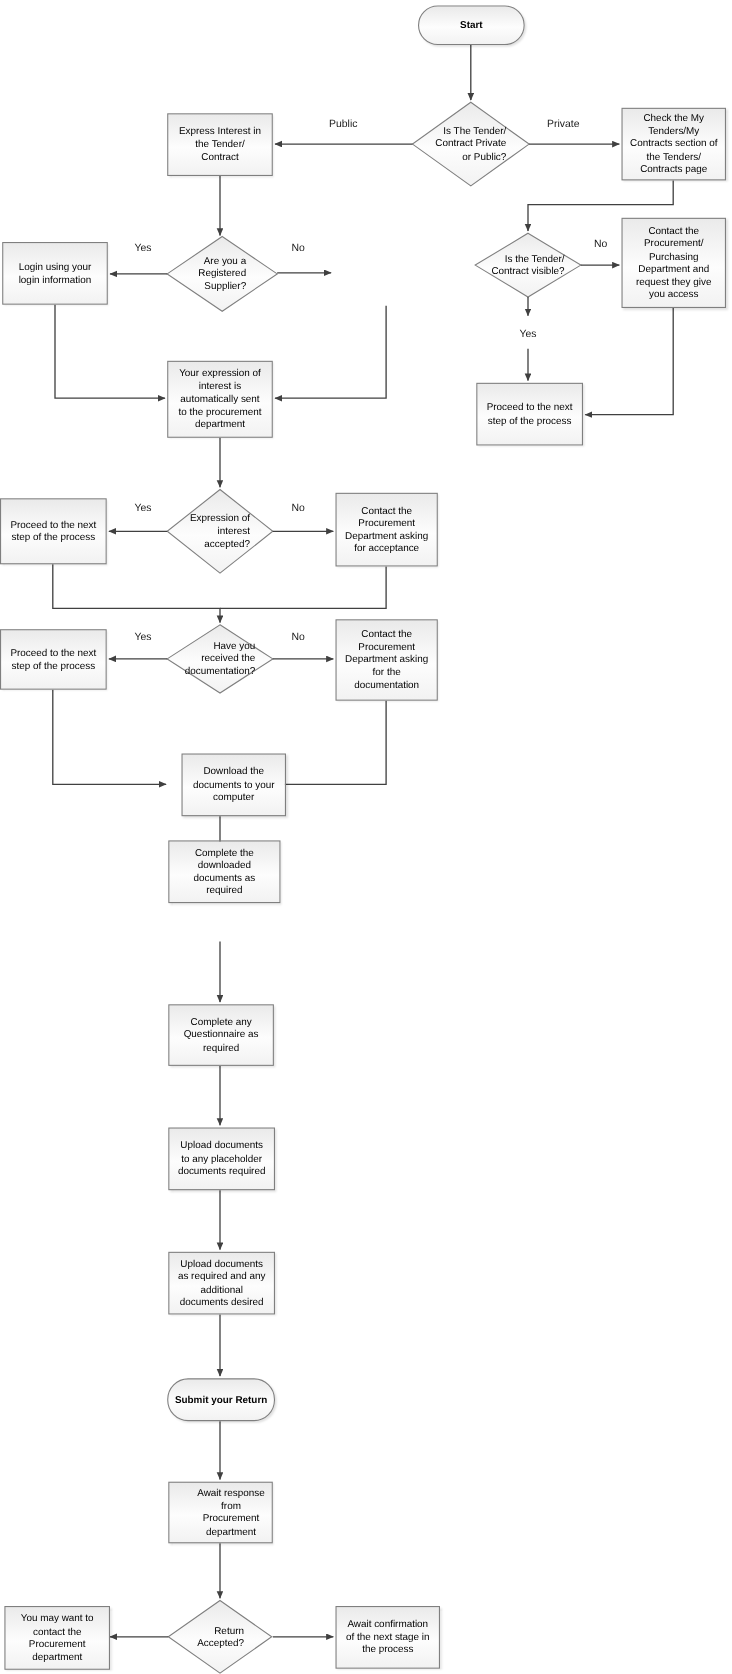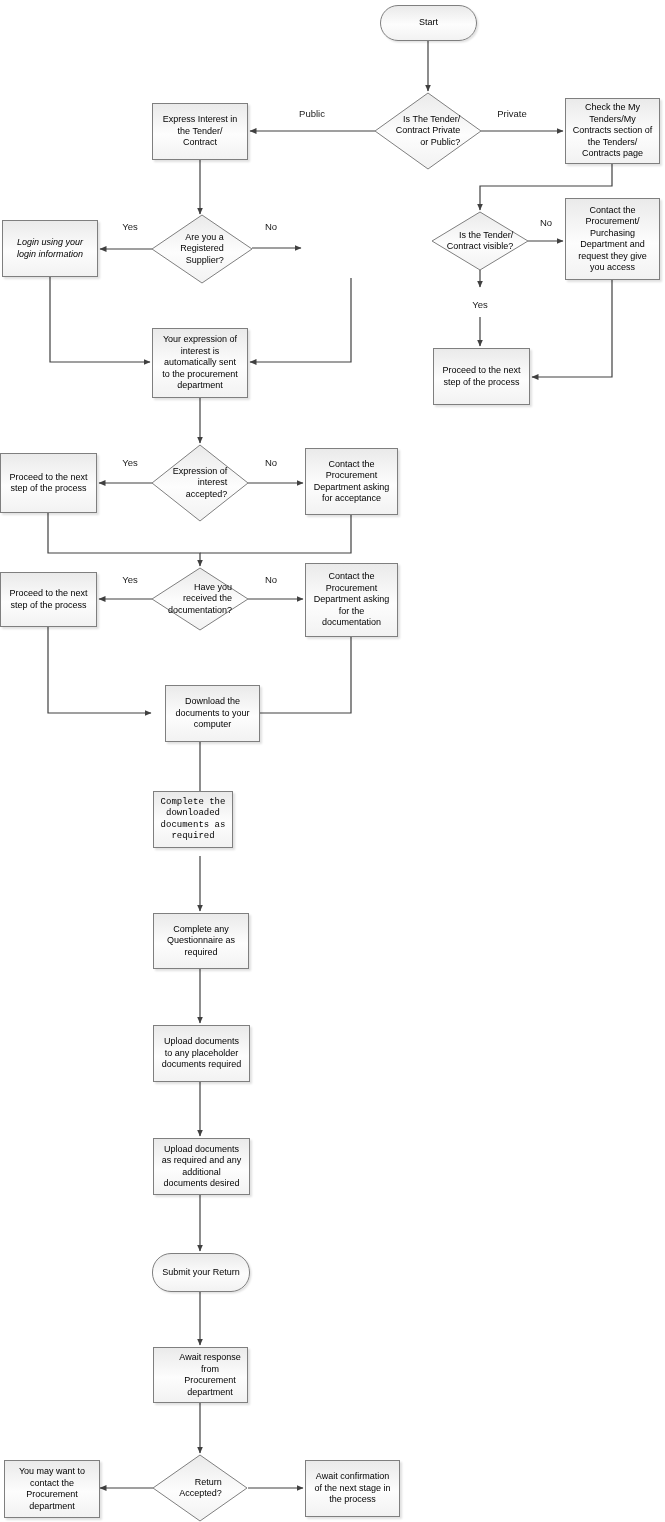--- a/index.html
+++ b/index.html
@@ -11,21 +11,21 @@
   .node{
     position:absolute;box-sizing:border-box;
     display:flex;align-items:center;justify-content:center;
     text-align:center;white-space:pre-line;
     font-size:9px;line-height:11.5px;color:#000;
     border:1px solid #7f7f7f;
     background:linear-gradient(180deg,#eaeaea 0%,#fdfdfd 55%,#f2f2f2 100%);
     box-shadow:1.5px 1.5px 2px rgba(0,0,0,0.12);
     padding:1px 2px;
   }
-  .terminator{border-radius:19px;}
+  .terminator{border-radius:19px;font-weight:bold;}
   .dlabel{
     position:absolute;box-sizing:border-box;
     display:flex;align-items:center;justify-content:center;
     text-align:right;white-space:pre-line;
     font-size:9px;line-height:11.5px;color:#000;
   }
   .elabel{
     position:absolute;transform:translate(-50%,-50%);
     font-size:9.5px;color:#1a1a1a;white-space:nowrap;
   }
@@ -93,21 +93,21 @@
   <div class="node terminator" style="left:152px;top:1253px;width:98px;height:39px;">Submit your Return</div>
 
   <div class="node" style="left:152px;top:103px;width:96px;height:57px;">Express Interest in
 the Tender/
 Contract</div>
   <div class="node" style="left:565px;top:98px;width:95px;height:66px;">Check the My
 Tenders/My
 Contracts section of
 the Tenders/
 Contracts page</div>
-  <div class="node" style="left:2px;top:220px;width:96px;height:57px;font-style:italic;">Login using your
+  <div class="node" style="left:2px;top:220px;width:96px;height:57px;">Login using your
 login information</div>
   <div class="node" style="left:565px;top:198px;width:95px;height:82px;">Contact the
 Procurement/
 Purchasing
 Department and
 request they give
 you access</div>
   <div class="node" style="left:433px;top:348px;width:97px;height:57px;">Proceed to the next
 step of the process</div>
   <div class="node" style="left:152px;top:328px;width:96px;height:70px;">Your expression of
@@ -124,21 +124,21 @@
   <div class="node" style="left:0px;top:572px;width:97px;height:55px;">Proceed to the next
 step of the process</div>
   <div class="node" style="left:305px;top:563px;width:93px;height:74px;">Contact the
 Procurement
 Department asking
 for the
 documentation</div>
   <div class="node" style="left:165px;top:685px;width:95px;height:57px;">Download the
 documents to your
 computer</div>
-  <div class="node" style="left:153px;top:791px;width:80px;height:57px;font-family:Liberation Mono, monospace;">Complete the
+  <div class="node" style="left:153px;top:764px;width:102px;height:57px;">Complete the
 downloaded
 documents as
 required</div>
   <div class="node" style="left:153px;top:913px;width:96px;height:56px;">Complete any
 Questionnaire as
 required</div>
   <div class="node" style="left:153px;top:1025px;width:97px;height:57px;">Upload documents
 to any placeholder
 documents required</div>
   <div class="node" style="left:153px;top:1138px;width:97px;height:57px;">Upload documents

